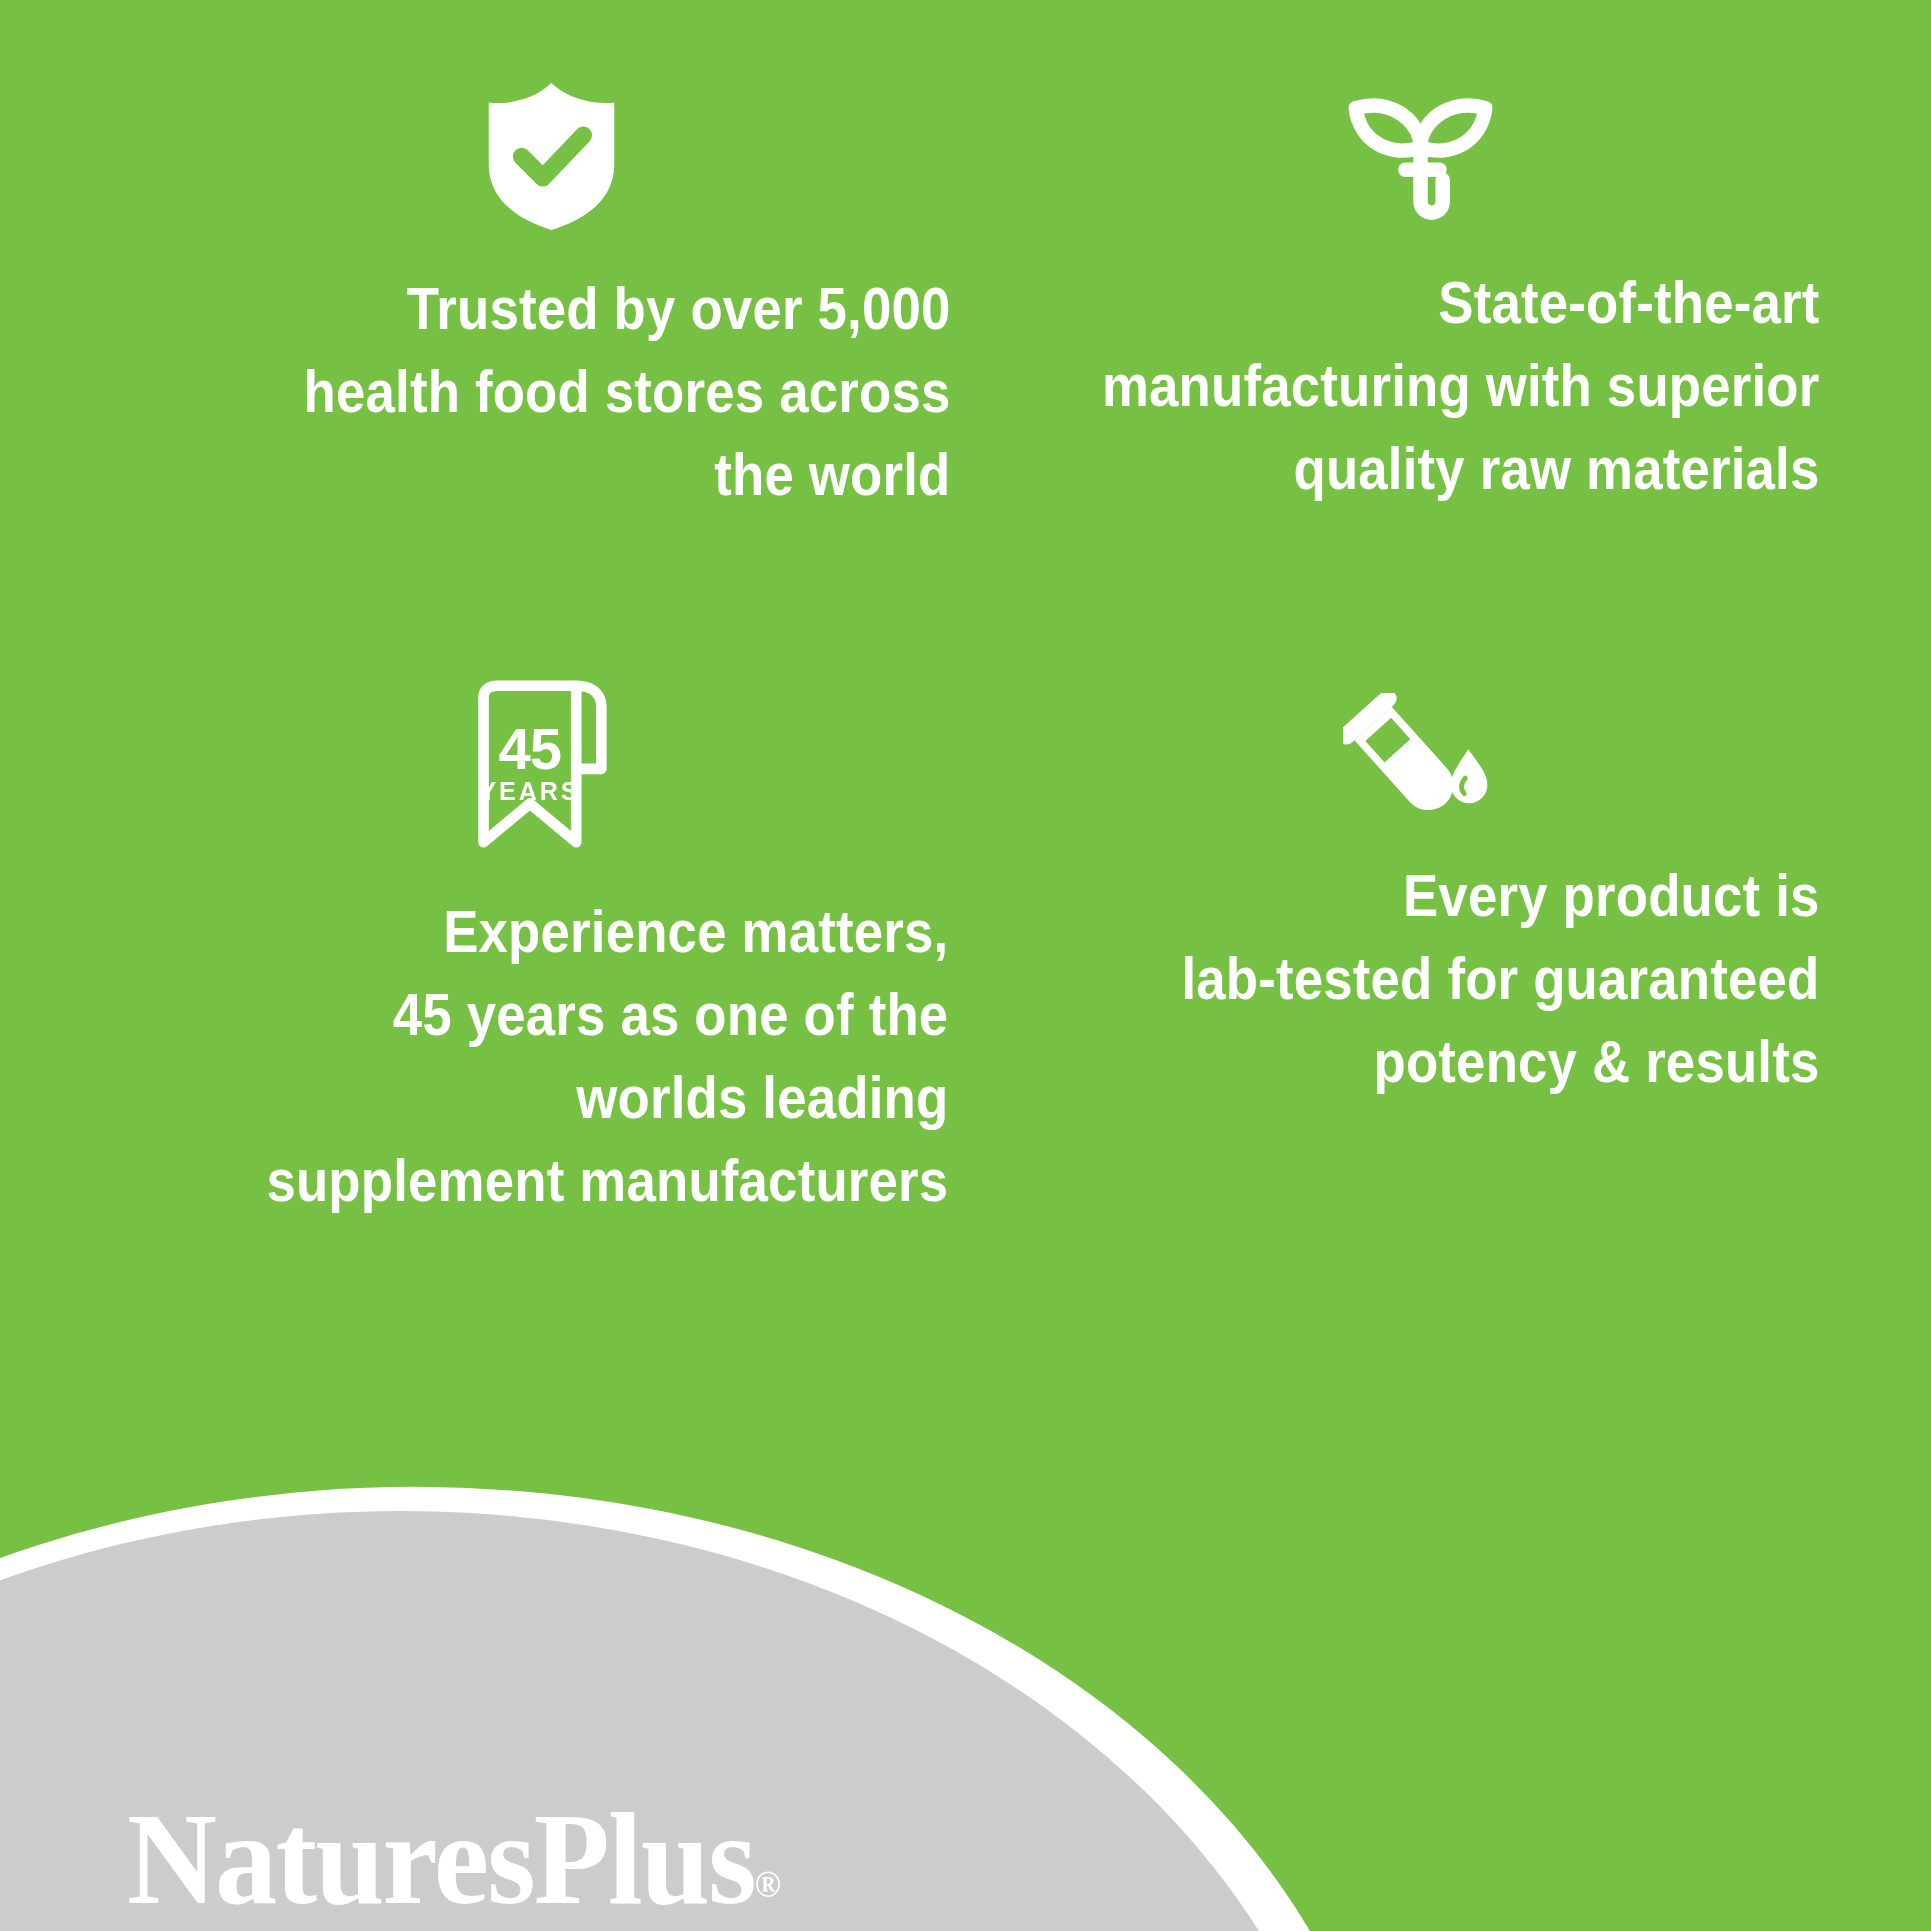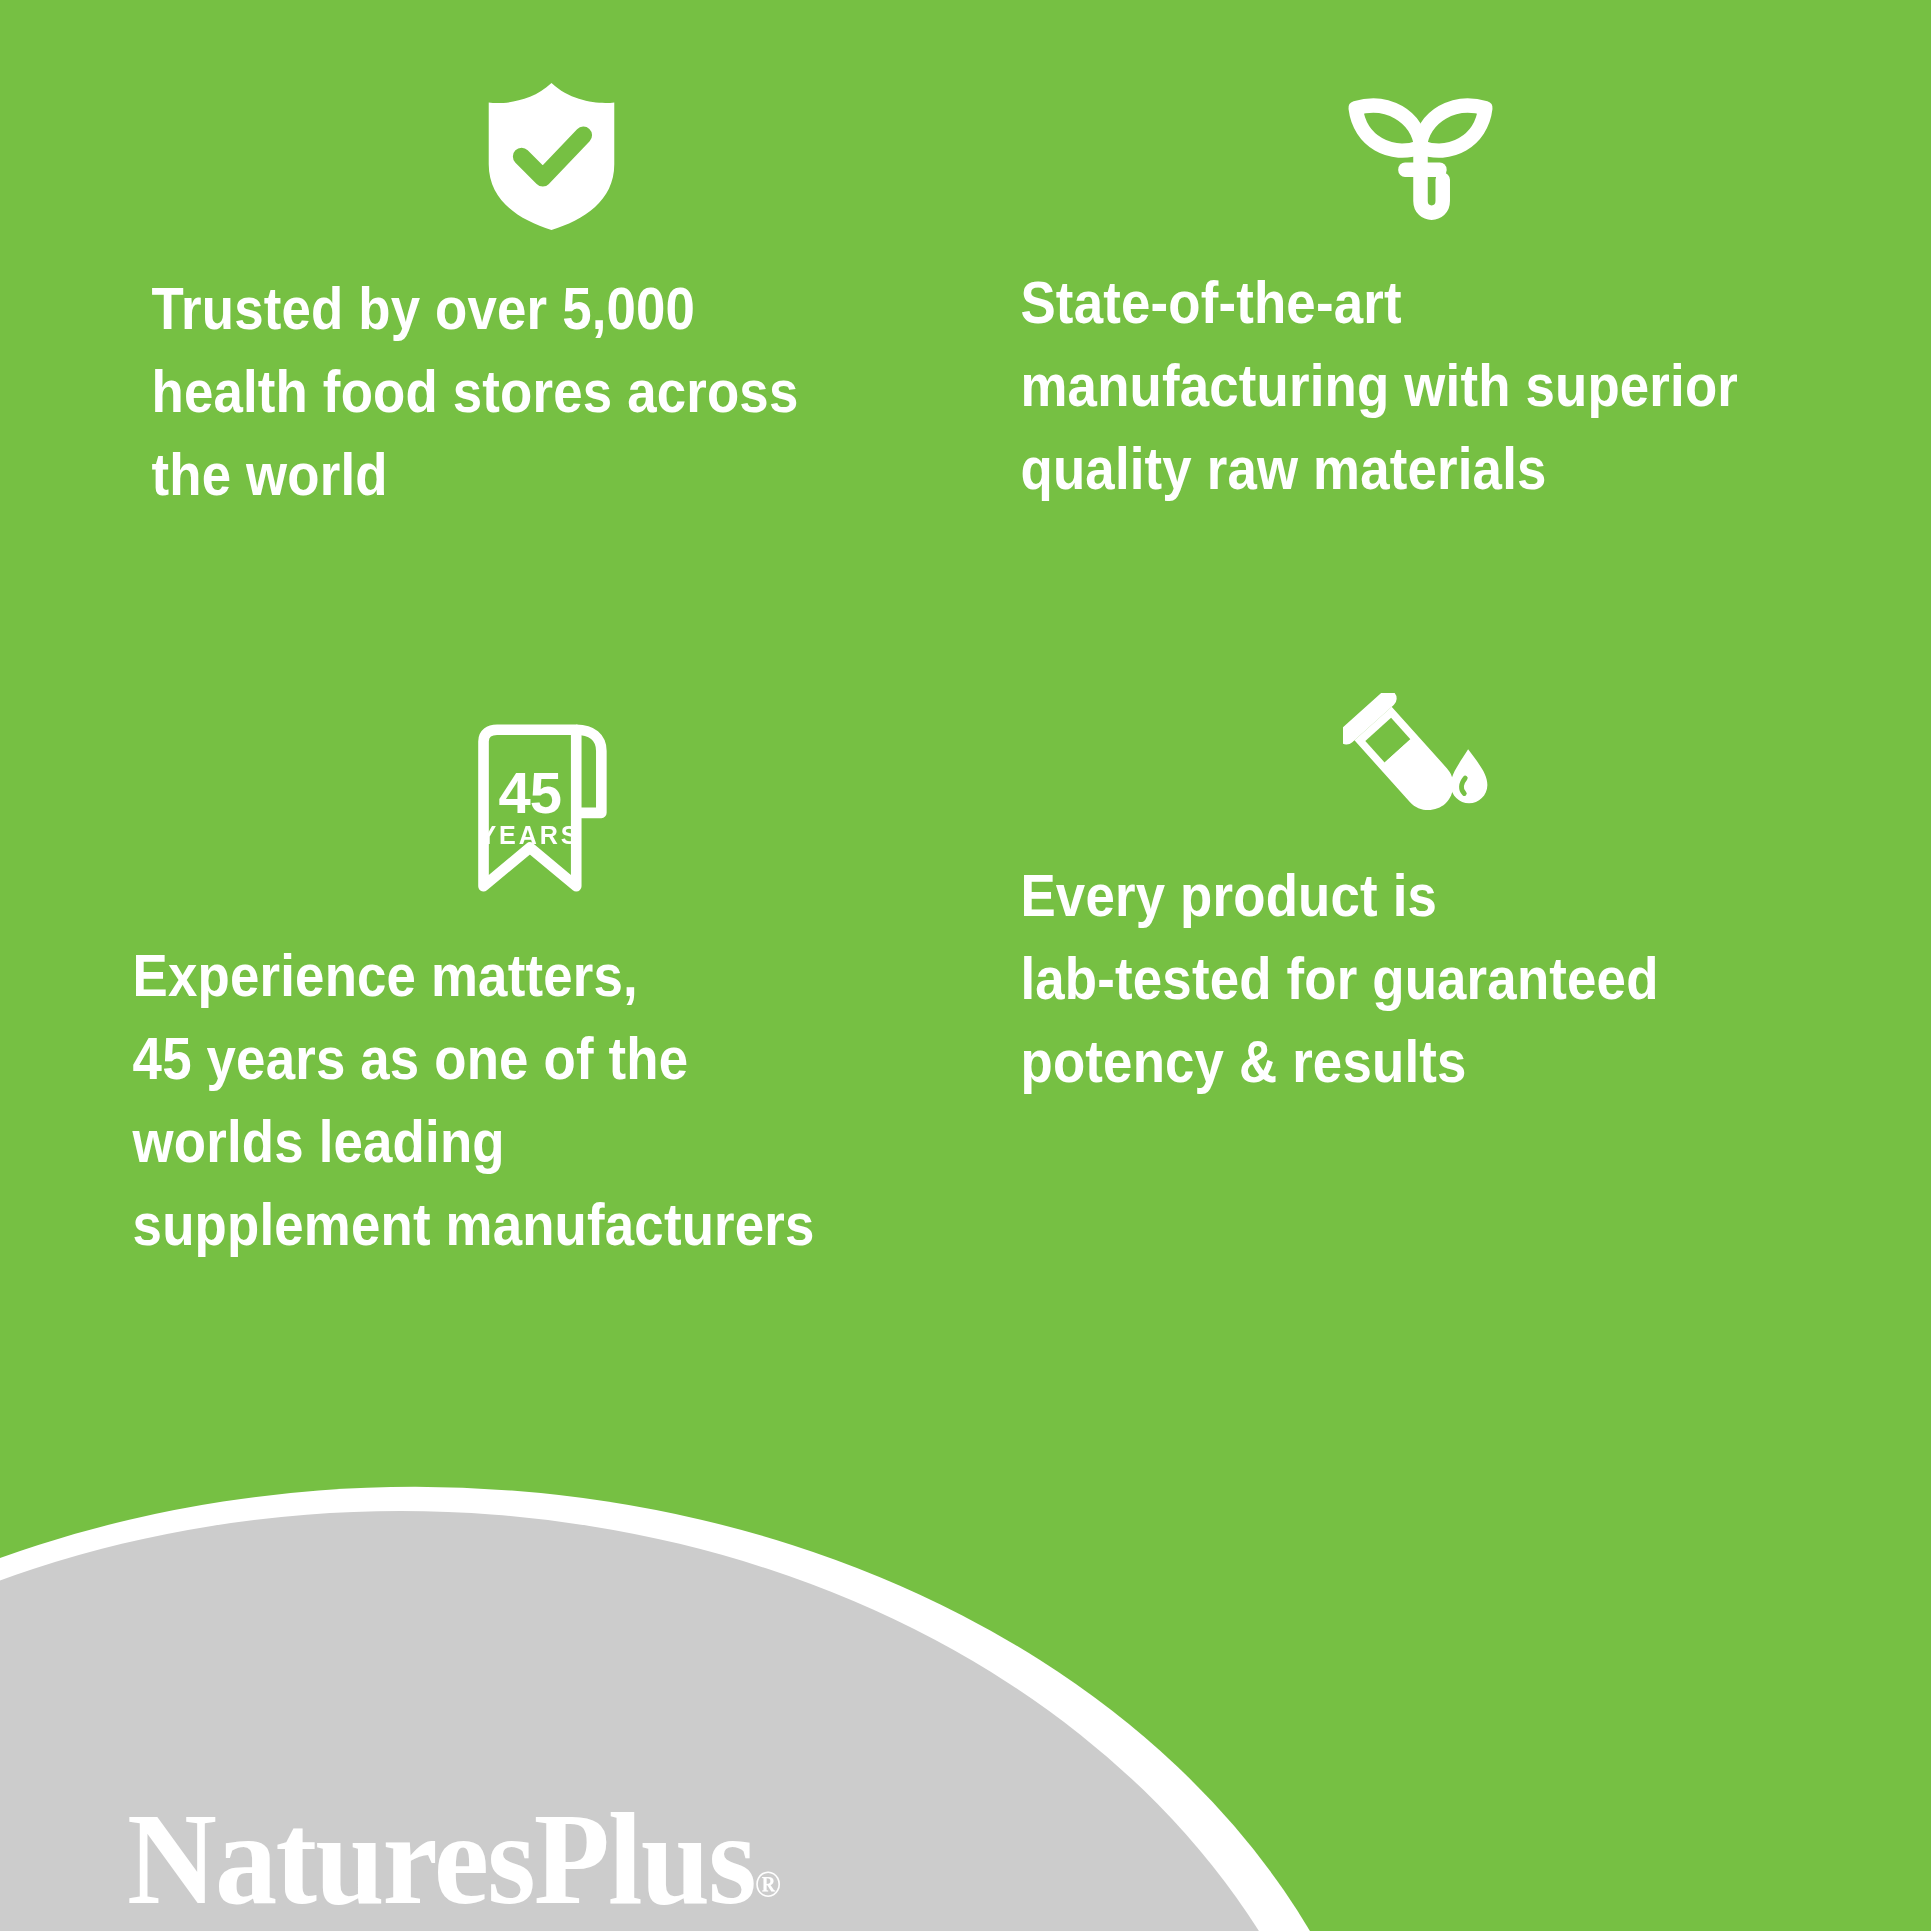--- a/index.html
+++ b/index.html
@@ -36,21 +36,21 @@
   .features {
     position: absolute;
     left: 0;
     top: 0;
     width: 1931px;
     height: 1931px;
   }
 
   .feature {
     position: absolute;
-    text-align: left;
+    text-align: right;
     color: #ffffff;
   }
 
   .feature .icon-wrap {
     display: flex;
     align-items: flex-end;
     justify-content: center;
     width: 100%;
   }
 
@@ -74,21 +74,21 @@
     transform: scaleX(0.97);
   }
 
   
   #feat-trusted   { left: 97px;  top: 116px;  width: 908px; }
   #feat-trusted .icon-wrap { height: 116px; }
 
   #feat-soa       { left: 966px; top: 116px;  width: 908px; }
   #feat-soa .icon-wrap { height: 116px; }
 
-  #feat-exp       { left: 77px;   top: 714px;  width: 927px; margin-top: 44px; }
+  #feat-exp       { left: 77px;   top: 714px;  width: 927px; }
   #feat-exp .icon-wrap { height: 135px; }
 
   #feat-lab       { left: 966px; top: 689px;  width: 908px; }
   #feat-lab .icon-wrap { height: 130px; }
 
   #feat-usa       { left: 985px; top: 1323px; width: 869px; }
   #feat-usa .icon-wrap { height: 126px; }
 
   .cap-gap-a { margin-top: 35px; }
   .cap-gap-b { margin-top: 29px; }

